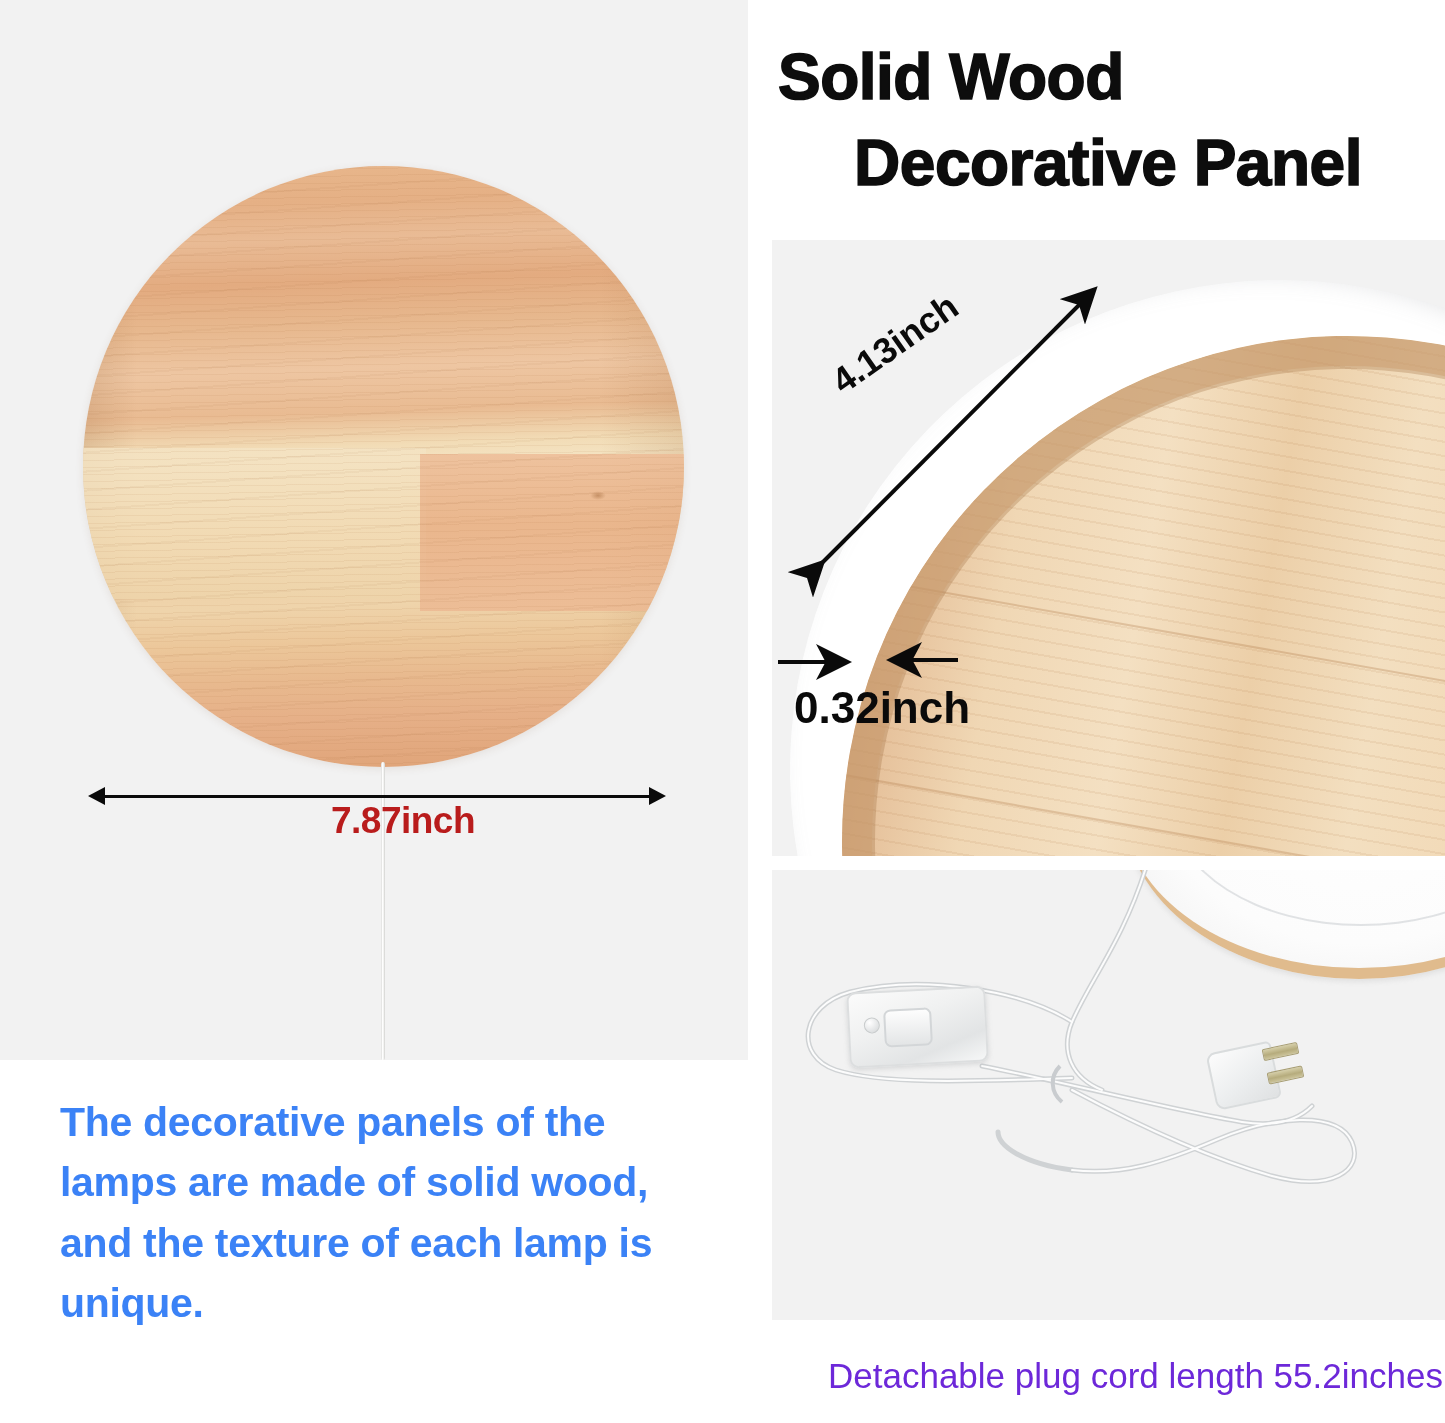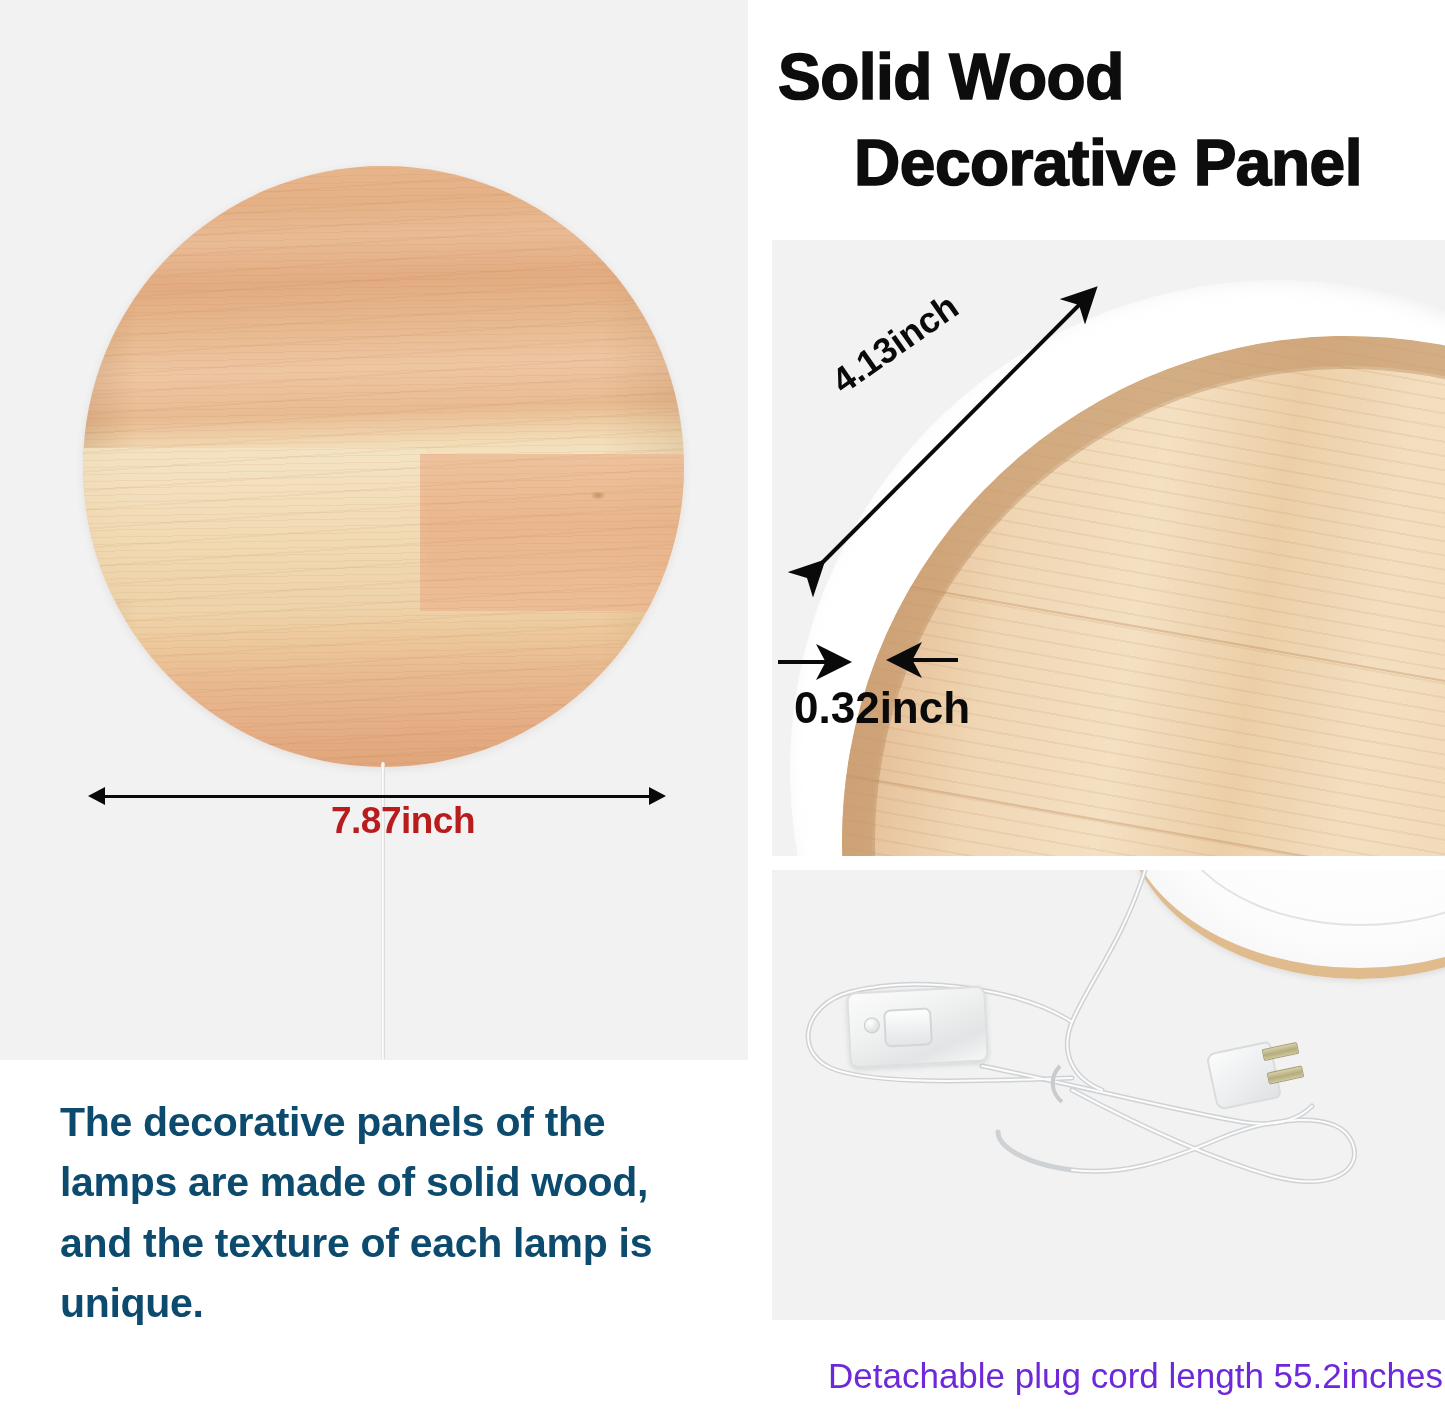--- a/index.html
+++ b/index.html
@@ -386,21 +386,21 @@
 
   
   #caption-left {
     position: absolute;
     left: 60px;
     top: 1092px;
     width: 660px;
     font-size: 41px;
     line-height: 1.47;
     font-weight: 700;
-    color: #0c4a6e;
+    color: #3b82f6;
     letter-spacing: -0.3px;
   }
   #caption-right {
     position: absolute;
     left: 828px;
     top: 1352px;
     width: 615px;
     font-size: 35px;
     line-height: 1.36;
     font-weight: 400;

